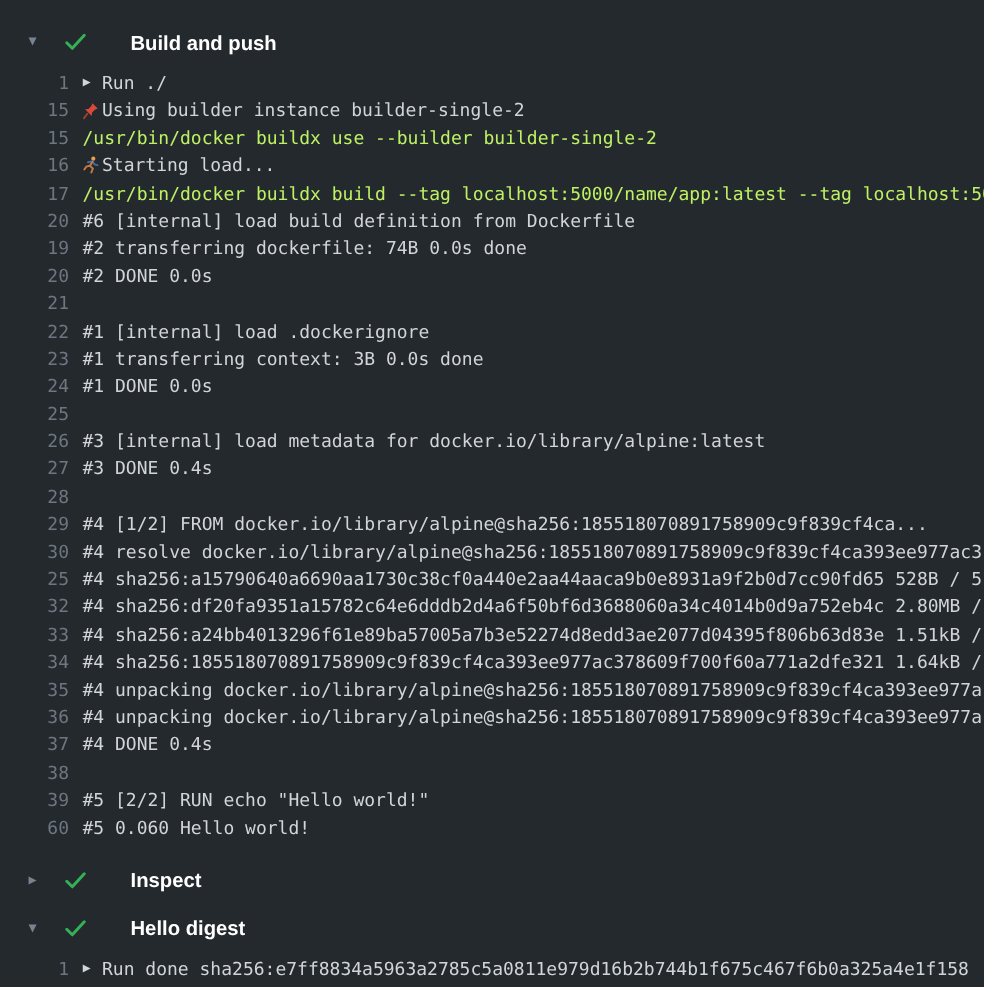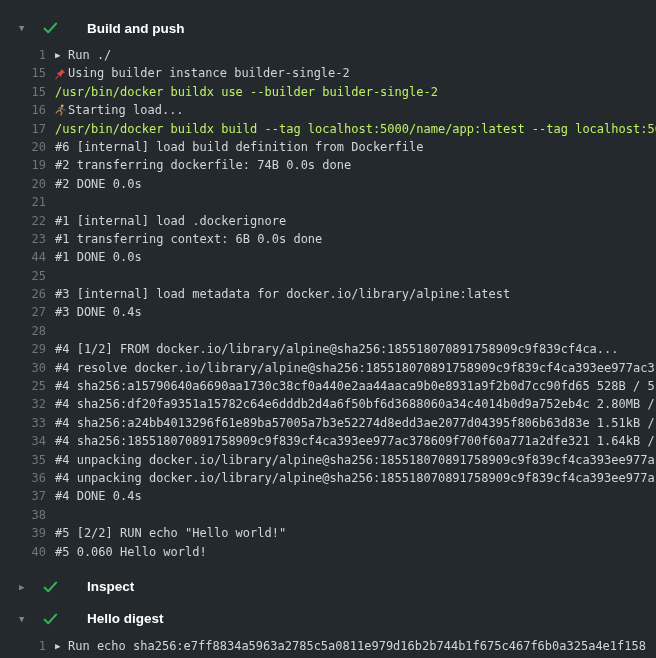--- a/index.html
+++ b/index.html
@@ -191,26 +191,26 @@
       <span class="line-text">#1 [internal] load .dockerignore</span>
     </span>
   </div>
 
   <div class="line output">
     <span class="line-num">23</span>
     <span class="line-content">
       
       
       
-      <span class="line-text">#1 transferring context: 6B 0.0s done</span>
-    </span>
-  </div>
-
-  <div class="line output">
-    <span class="line-num">44</span>
+      <span class="line-text">#1 transferring context: 3B 0.0s done</span>
+    </span>
+  </div>
+
+  <div class="line output">
+    <span class="line-num">24</span>
     <span class="line-content">
       
       
       
       <span class="line-text">#1 DONE 0.0s</span>
     </span>
   </div>
 
   <div class="line output">
     <span class="line-num">25</span>
@@ -356,21 +356,21 @@
     <span class="line-num">39</span>
     <span class="line-content">
       
       
       
       <span class="line-text">#5 [2/2] RUN echo "Hello world!"</span>
     </span>
   </div>
 
   <div class="line output">
-    <span class="line-num">40</span>
+    <span class="line-num">60</span>
     <span class="line-content">
       
       
       
       <span class="line-text">#5 0.060 Hello world!</span>
     </span>
   </div>
 </div>
   </div>
 
@@ -397,21 +397,21 @@
       </span>
       <span class="sec-title">Hello digest</span>
     </div>
     <div class="lines">
   <div class="line group">
     <span class="line-num">1</span>
     <span class="line-content">
       <span class="prefix-icon play-arrow">▶</span>
       
       
-      <span class="line-text">Run echo sha256:e7ff8834a5963a2785c5a0811e979d16b2b744b1f675c467f6b0a325a4e1f158</span>
+      <span class="line-text">Run done sha256:e7ff8834a5963a2785c5a0811e979d16b2b744b1f675c467f6b0a325a4e1f158</span>
     </span>
   </div>
 
   <div class="line output">
     <span class="line-num">4</span>
     <span class="line-content">
       
       
       
       <span class="line-text">sha256:e7ff8834a5963a2785c5a0811e979d16b2b744b1f675c467f6b0a325a4e1f158</span>

